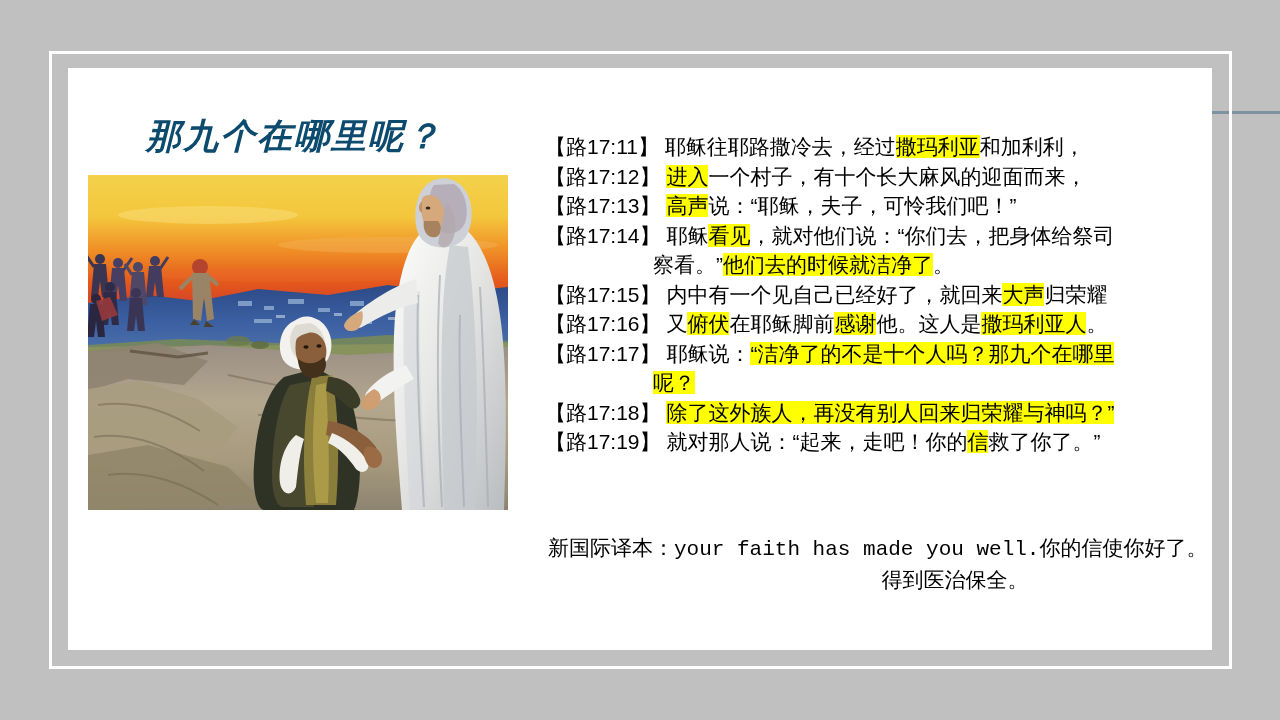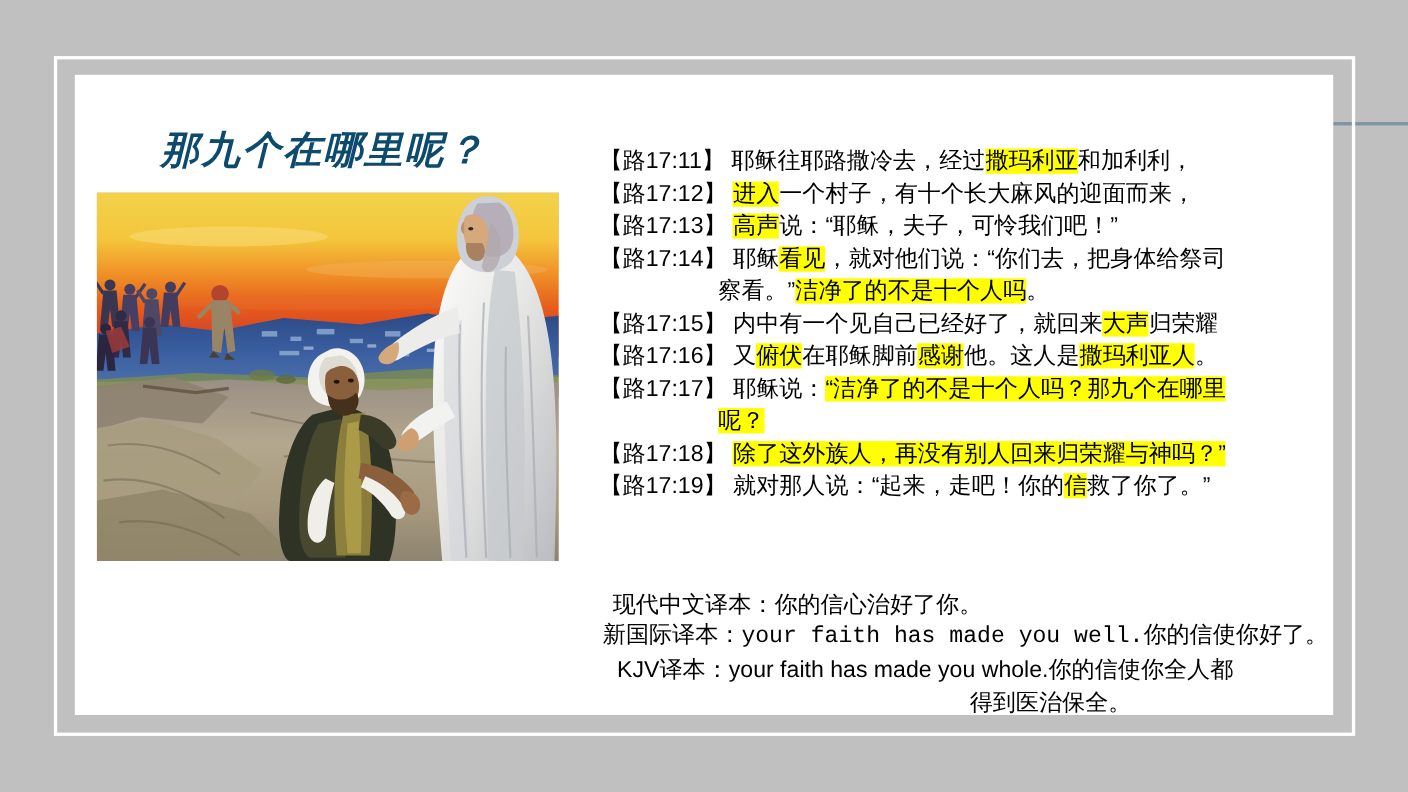--- a/index.html
+++ b/index.html
@@ -320,30 +320,28 @@
           <path d="M26,120 C14,130 8,150 10,168 C12,180 22,182 26,172 C28,154 30,136 34,124 Z" fill="#efeee8"></path>
         </g>
       </svg>
     </div>
 
     <div class="scripture">
         <div class="verse"><span class="verse-ref">【路17:11】 </span><span class="verse-body"><span>耶稣往耶路撒冷去，经过</span><span class="hl">撒玛利亚</span><span>和加利利，</span></span></div>
         <div class="verse"><span class="verse-ref">【路17:12】 </span><span class="verse-body"><span class="hl">进入</span><span>一个村子，有十个长大麻风的迎面而来，</span></span></div>
         <div class="verse"><span class="verse-ref">【路17:13】 </span><span class="verse-body"><span class="hl">高声</span><span>说：“耶稣，夫子，可怜我们吧！”</span></span></div>
         <div class="verse"><span class="verse-ref">【路17:14】 </span><span class="verse-body"><span>耶稣</span><span class="hl">看见</span><span>，就对他们说：“你们去，把身体给祭司</span></span></div>
-        <div class="cont"><span>察看。”</span><span class="hl">洁净了的不是十个人吗</span><span>。</span></div>
+        <div class="cont"><span>察看。”</span><span class="hl">他们去的时候就洁净了</span><span>。</span></div>
         <div class="verse"><span class="verse-ref">【路17:15】 </span><span class="verse-body"><span>内中有一个见自己已经好了，就回来</span><span class="hl">大声</span><span>归荣耀</span></span></div>
         <div class="verse"><span class="verse-ref">【路17:16】 </span><span class="verse-body"><span>又</span><span class="hl">俯伏</span><span>在耶稣脚前</span><span class="hl">感谢</span><span>他。这人是</span><span class="hl">撒玛利亚人</span><span>。</span></span></div>
         <div class="verse"><span class="verse-ref">【路17:17】 </span><span class="verse-body"><span>耶稣说：</span><span class="hl">“洁净了的不是十个人吗？那九个在哪里</span></span></div>
         <div class="cont"><span class="hl">呢？</span></div>
         <div class="verse"><span class="verse-ref">【路17:18】 </span><span class="verse-body"><span class="hl">除了这外族人，再没有别人回来归荣耀与神吗？”</span></span></div>
         <div class="verse"><span class="verse-ref">【路17:19】 </span><span class="verse-body"><span>就对那人说：“起来，走吧！你的</span><span class="hl">信</span><span>救了你了。”</span></span></div>
       </div>
 
     <div class="translations">
-        <div class="tr-line tr-1">现代中文译本：你的信心治好了你。</div>
         <div class="tr-line tr-2">新国际译本：your faith has made you well.你的信使你好了。</div>
-        <div class="tr-line tr-3">KJV译本：your faith has made you whole.你的信使你全人都</div>
         <div class="tr-line tr-4">得到医治保全。</div>
       </div>
 
   </div>
 </div>
 
 </body></html>

